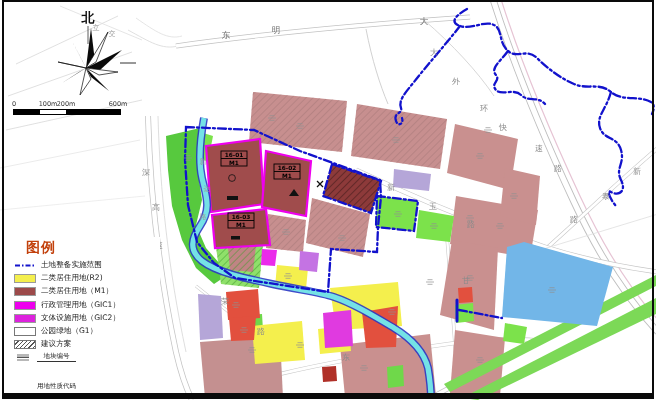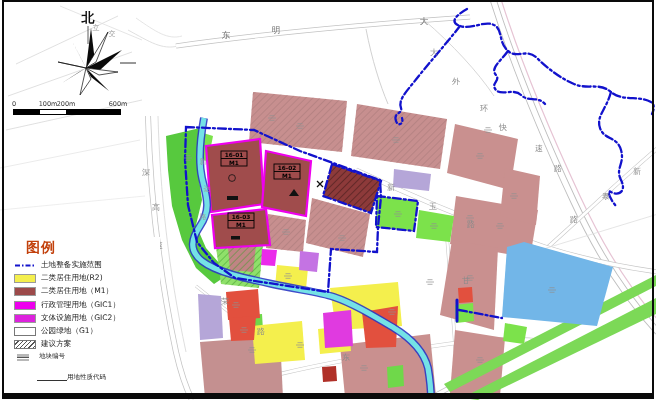--- a/index.html
+++ b/index.html
@@ -27,21 +27,21 @@
   .sw{width:22px;height:9px;box-sizing:border-box;flex:0 0 auto;}
   .sw-line{display:flex;align-items:center;}
   .sw-outline{background:#fff;border:1px solid;}
   .sw-fill{border:0.5px solid #9a9a9a;}
   .sw-g1{background:#fff;border:1px solid #777;}
   .sw-hatch{background:repeating-linear-gradient(135deg,#ffffff 0 2px,#555 2px 3px);border:1px solid #777;}
   .sw-dash{background:#fff;border:1px dashed #555;}
   .sw-plot{width:18px;height:9px;display:flex;flex-direction:column;justify-content:center;}
   .mb1{display:block;height:2.5px;background:#b8b8b8;margin:0 3px;border-bottom:1px solid #555;}
   .mb2{display:block;height:2.5px;background:#b8b8b8;margin:1px 3px 0;}
-  .frac{display:flex;flex-direction:row;line-height:1;}
+  .frac{display:flex;flex-direction:column;line-height:1;}
   .frac .f1{font-size:6.5px;color:#222;padding:0 2px 1px 2px;border-bottom:0.8px solid #333;text-align:center;}
   .frac .f2{font-size:6.5px;color:#222;padding-top:1px;text-align:center;margin-top:20px;}
 </style>
 </head>
 <body>
 
 <div class="canvas">
 
   <svg class="map" width="656" height="400" viewBox="0 0 656 400">
     <defs>

